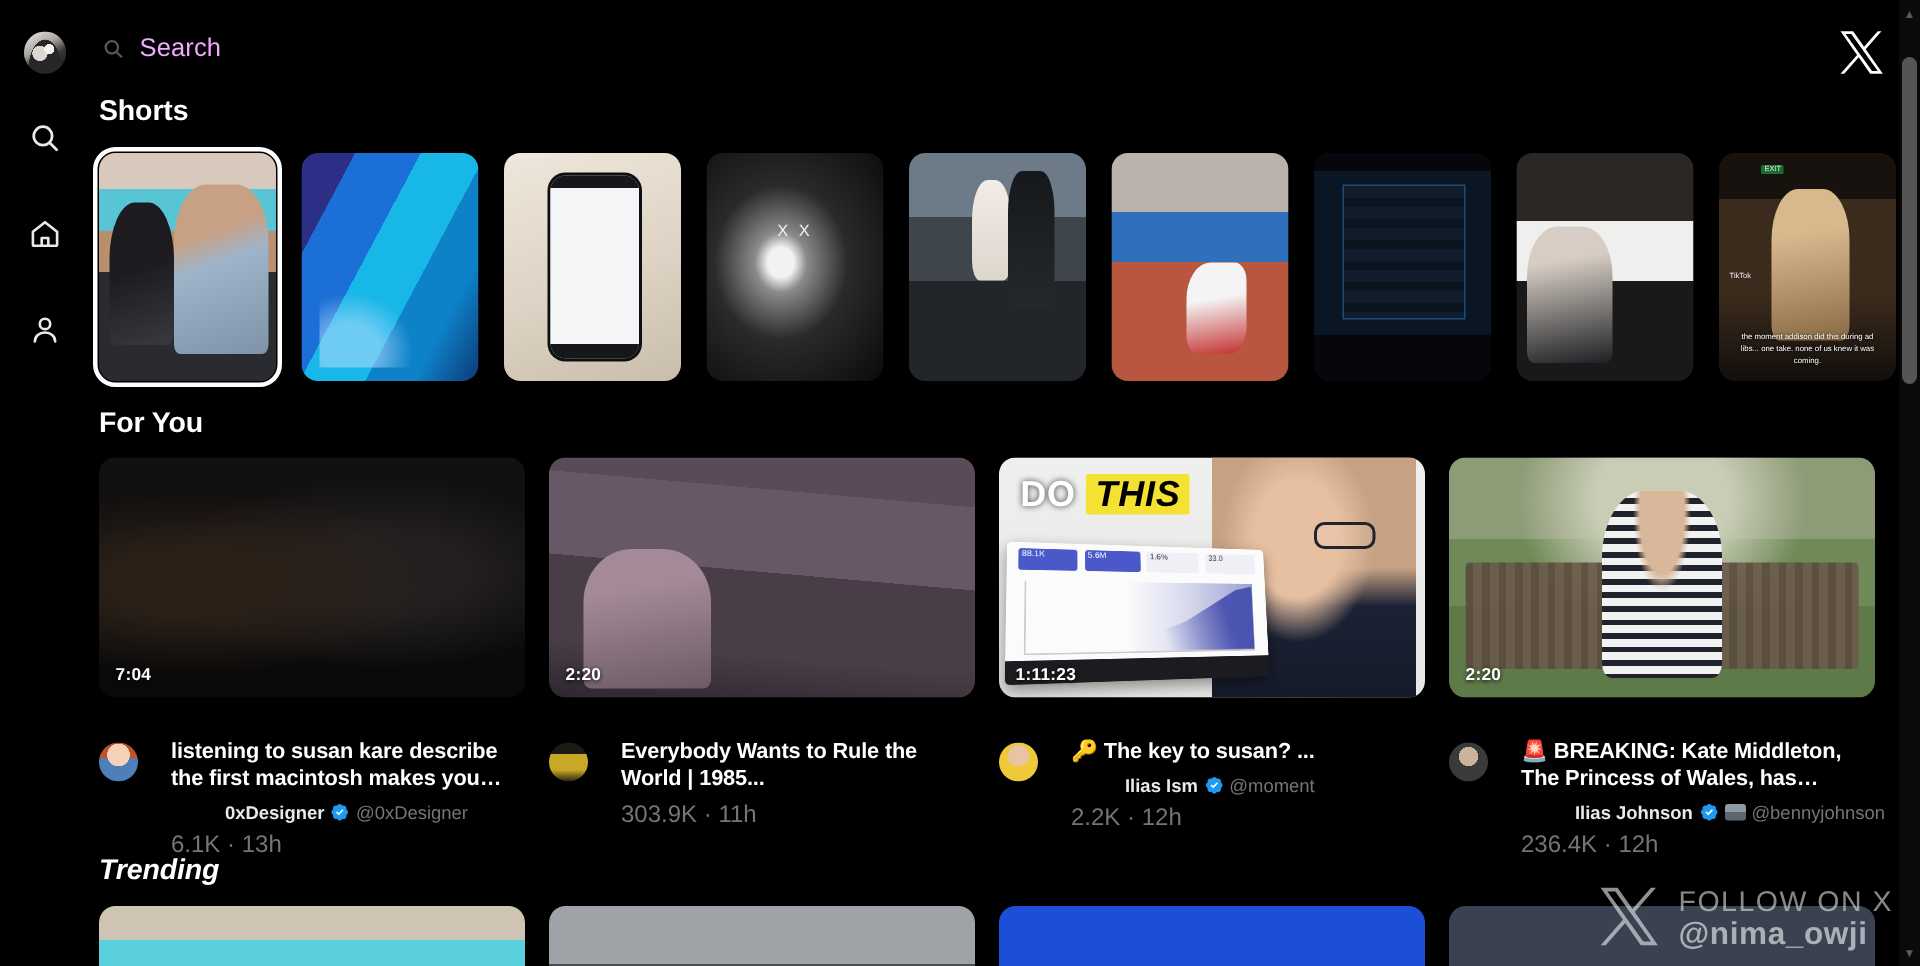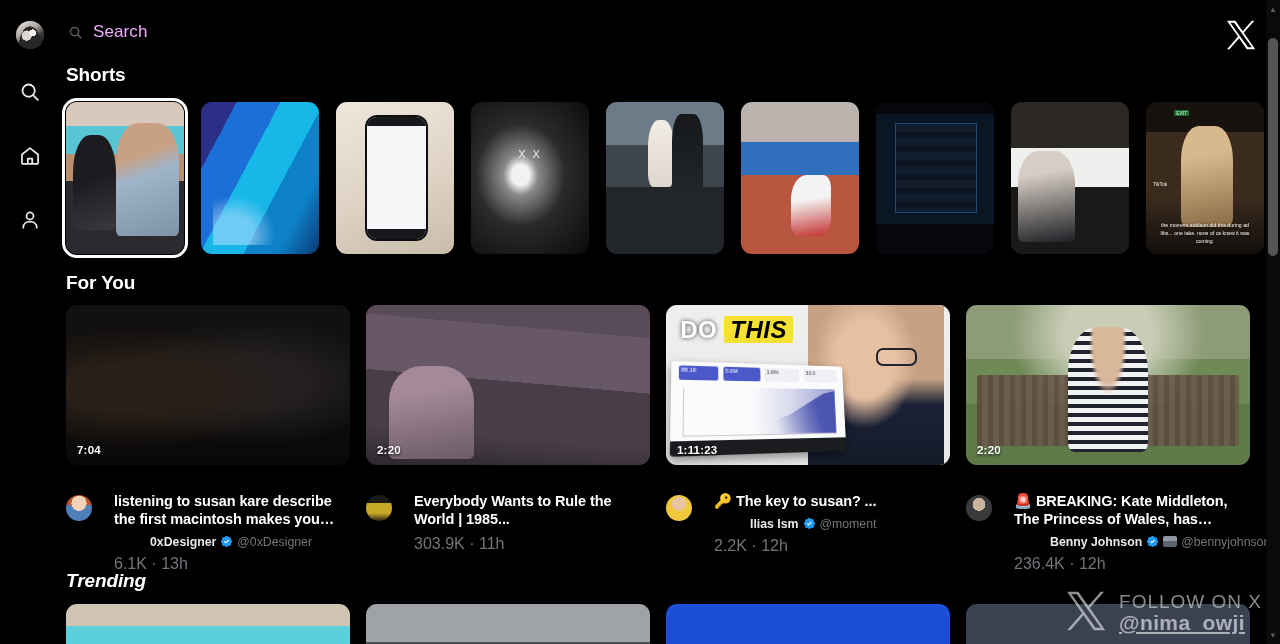--- a/index.html
+++ b/index.html
@@ -241,21 +241,21 @@
 
   
   .watermark {
     position: absolute; right: 18px; bottom: 10px; z-index: 35;
     display: flex; align-items: flex-end; gap: 10px; pointer-events: none;
     opacity: .62;
   }
   .watermark .wm-x { width: 46px; height: 46px; }
   .watermark .wm-txt { line-height: 1.05; }
   .watermark .wm-l1 { font-size: 19px; color: #dcdcdc; letter-spacing: 1px; }
-  .watermark .wm-l2 { font-size: 21px; color: #f2f2f2; font-weight: 700; letter-spacing: .4px; text-decoration: underline; }
+  .watermark .wm-l2 { font-size: 21px; color: #f2f2f2; font-weight: 700; letter-spacing: .4px; }
 </style>
 </head>
 <body>
 
 <div class="app">
 
   <div class="rail">
     <div class="avatar">
       <div class="av-img"></div>
     </div>
@@ -413,21 +413,21 @@
               </div>
               <div class="dur">2:20</div>
             </div>
             <div class="card-body">
               <div class="card-av">
                 <div style="width:100%;height:100%;background:radial-gradient(circle at 50% 36%,#cbb39c 0 30%,rgba(0,0,0,0) 31%),linear-gradient(180deg,#3a3a3a 0 100%);"></div>
               </div>
               <div class="card-txt">
                 <div class="card-title">🚨 BREAKING: Kate Middleton, The Princess of Wales, has announced ...</div>
                 <div class="card-meta">
-                  <span class="author">Benny Johnson</span>
+                  <span class="author">Ilias Johnson</span>
                   <svg class="verified" viewBox="0 0 24 24">
                       <path fill="#1d9bf0" d="M22.25 12c0-1.43-.88-2.67-2.19-3.34.46-1.39.2-2.9-.81-3.91s-2.52-1.27-3.91-.81C14.67 2.63 13.43 1.75 12 1.75S9.33 2.63 8.66 3.94c-1.39-.46-2.9-.2-3.91.81s-1.27 2.52-.81 3.91C2.63 9.33 1.75 10.57 1.75 12s.88 2.67 2.19 3.34c-.46 1.39-.2 2.9.81 3.91s2.52 1.27 3.91.81c.67 1.31 1.91 2.19 3.34 2.19s2.67-.88 3.34-2.19c1.39.46 2.9.2 3.91-.81s1.27-2.52.81-3.91c1.31-.67 2.19-1.91 2.19-3.34z"></path>
                       <path fill="#fff" d="m10.7 15.6-3.3-3.3 1.3-1.3 2 2 4.6-4.6 1.3 1.3z"></path>
                     </svg>
                   <span class="aff"></span>
                   <span class="handle">@bennyjohnson</span>
                 </div>
                 <div class="card-stats">236.4K · 12h</div>
               </div>
             </div>

